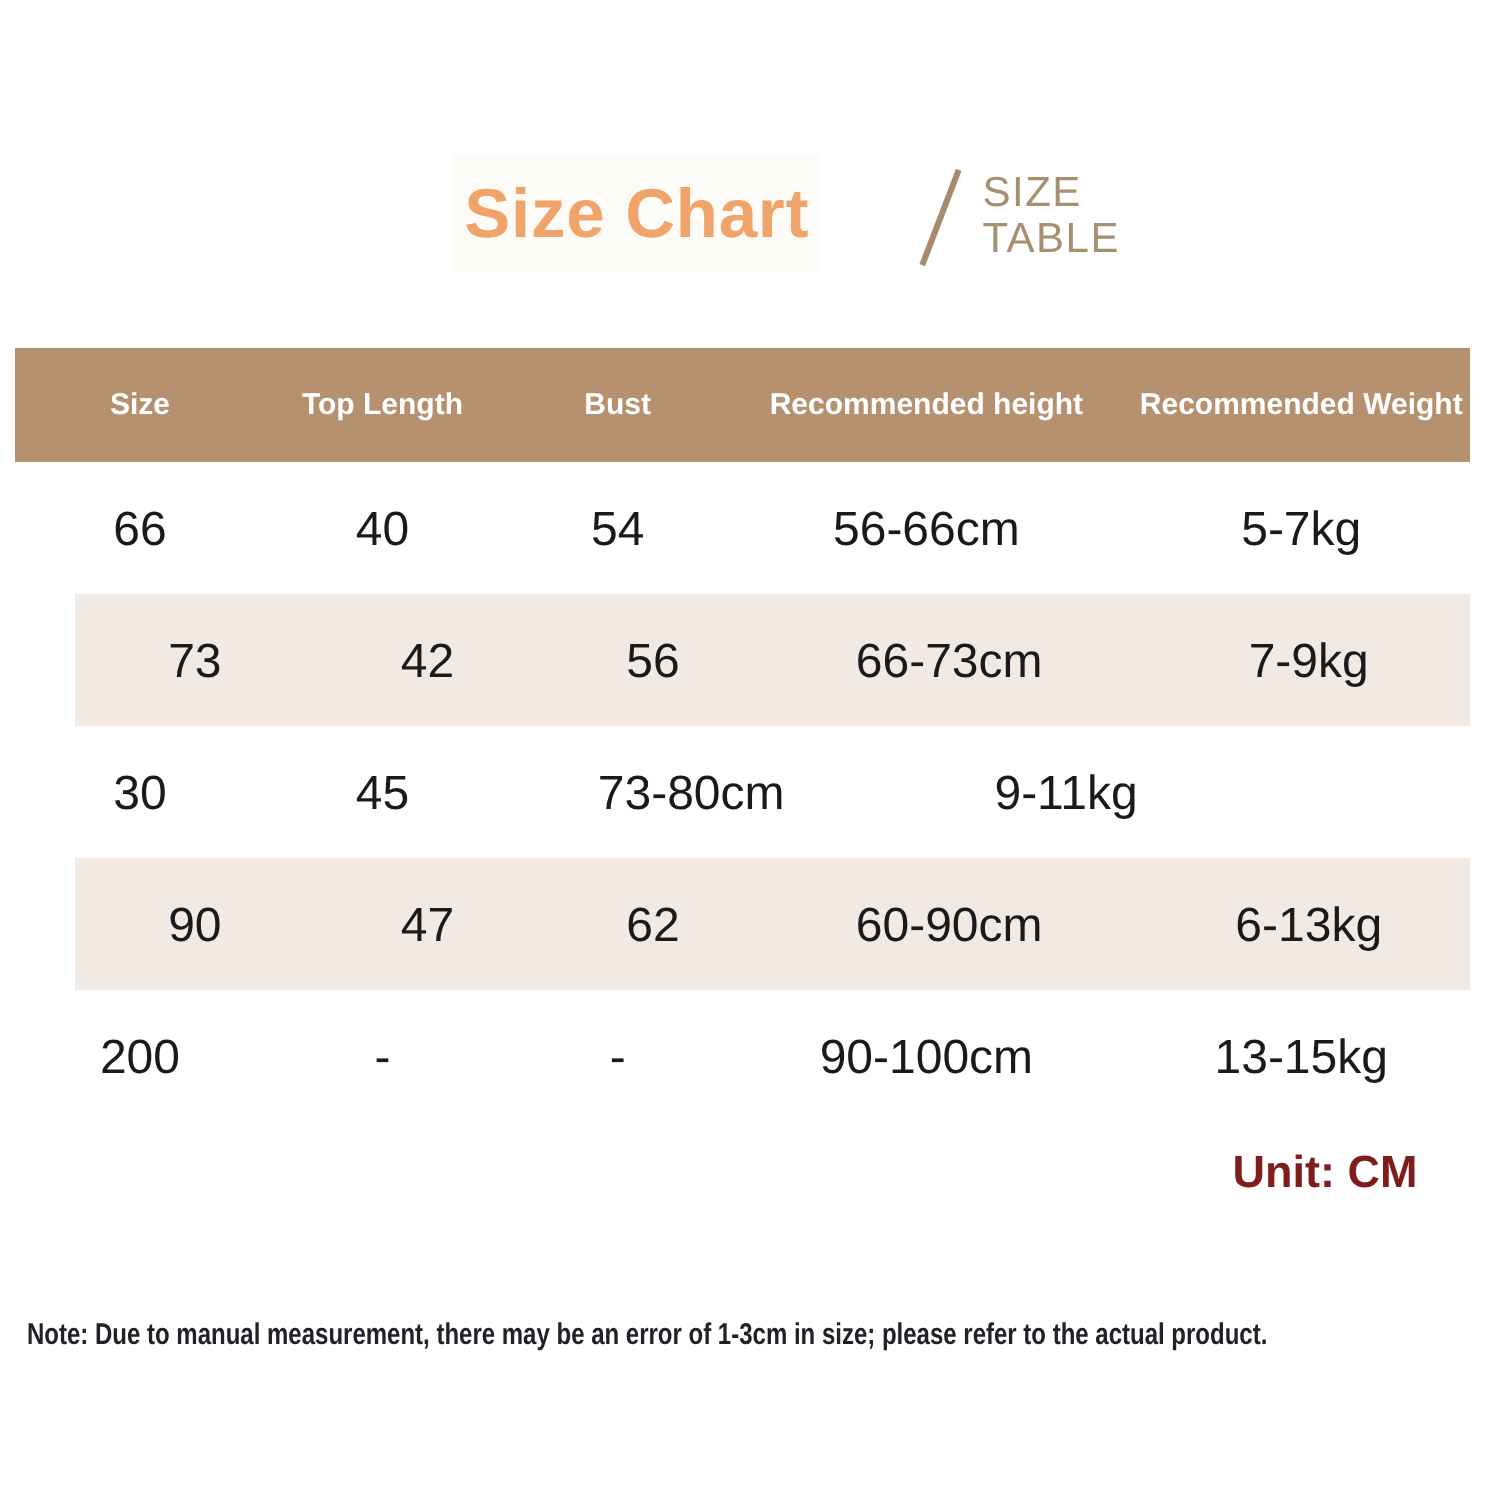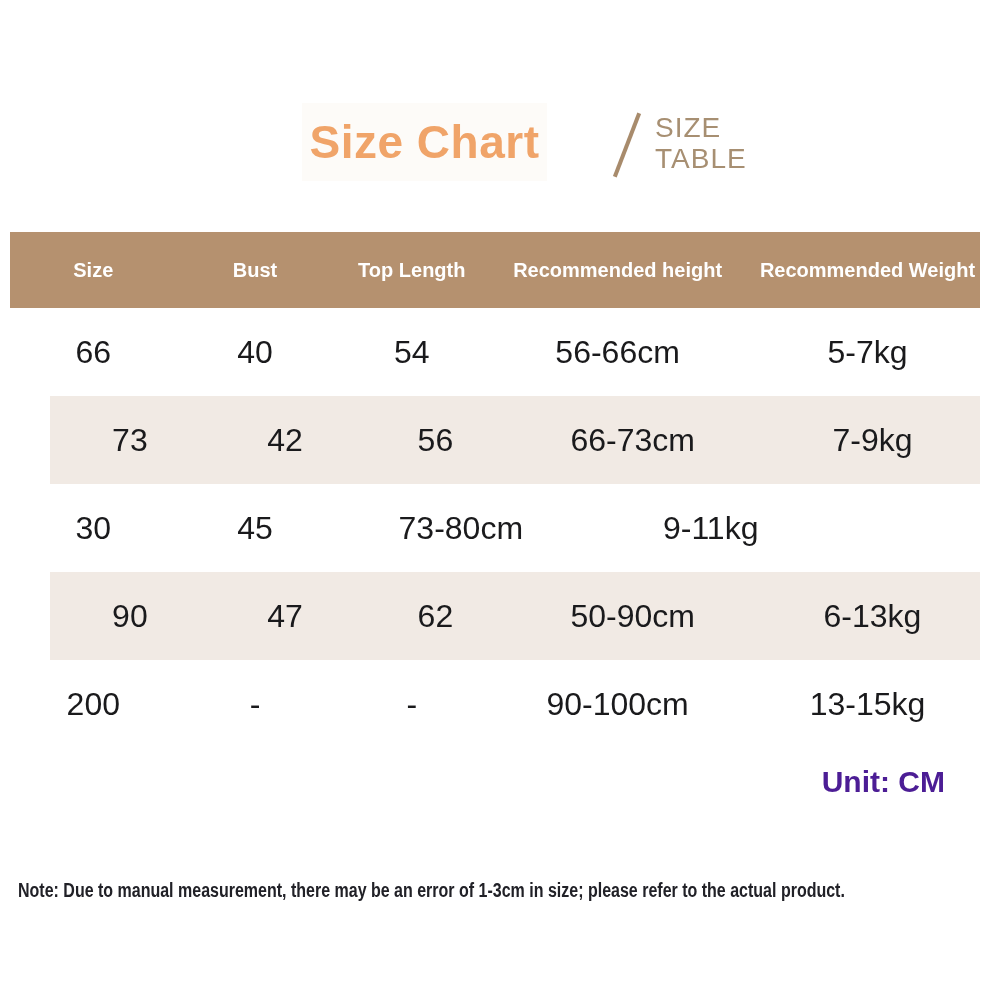--- a/index.html
+++ b/index.html
@@ -91,21 +91,21 @@
   .c3 { width: 26%; text-align: right; }
   .c4 { width: 25%; }
 
   
   .unit-label {
     position: absolute;
     right: 35px;
     top: 765px;
     font-size: 30px;
     font-weight: bold;
-    color: #4c1d95;
+    color: #7f1d1d;
     white-space: nowrap;
   }
   .note-text {
     position: absolute;
     left: 18px;
     top: 879px;
     font-size: 20px;
     font-weight: bold;
     color: #212127;
     white-space: nowrap;
@@ -121,22 +121,22 @@
   <div class="main-title">Size Chart</div>
   <div class="slash"></div>
   <div class="subtitle">
     <div>SIZE</div>
     <div>TABLE</div>
   </div>
 
   <div class="size-table">
     <div class="thead">
       <div class="cell c0">Size</div>
+      <div class="cell c1">Top Length</div>
       <div class="cell c2">Bust</div>
-      <div class="cell c1">Top Length</div>
       <div class="cell c3">Recommended height</div>
       <div class="cell c4">Recommended Weight</div>
     </div>
 
     <div class="trow">
       <div class="cell c0">66</div>
       <div class="cell c1">40</div>
       <div class="cell c2">54</div>
       <div class="cell c3">56-66cm</div>
       <div class="cell c4">5-7kg</div>
@@ -154,21 +154,21 @@
       <div class="cell c0">30</div>
       <div class="cell c1">45</div>
       <div class="cell c3">73-80cm</div>
       <div class="cell c4">9-11kg</div>
     </div>
 
     <div class="trow stripe">
       <div class="cell c0">90</div>
       <div class="cell c1">47</div>
       <div class="cell c2">62</div>
-      <div class="cell c3">50-90cm</div>
+      <div class="cell c3">60-90cm</div>
       <div class="cell c4">6-13kg</div>
     </div>
 
     <div class="trow">
       <div class="cell c0">200</div>
       <div class="cell c1">-</div>
       <div class="cell c2">-</div>
       <div class="cell c3">90-100cm</div>
       <div class="cell c4">13-15kg</div>
     </div>

